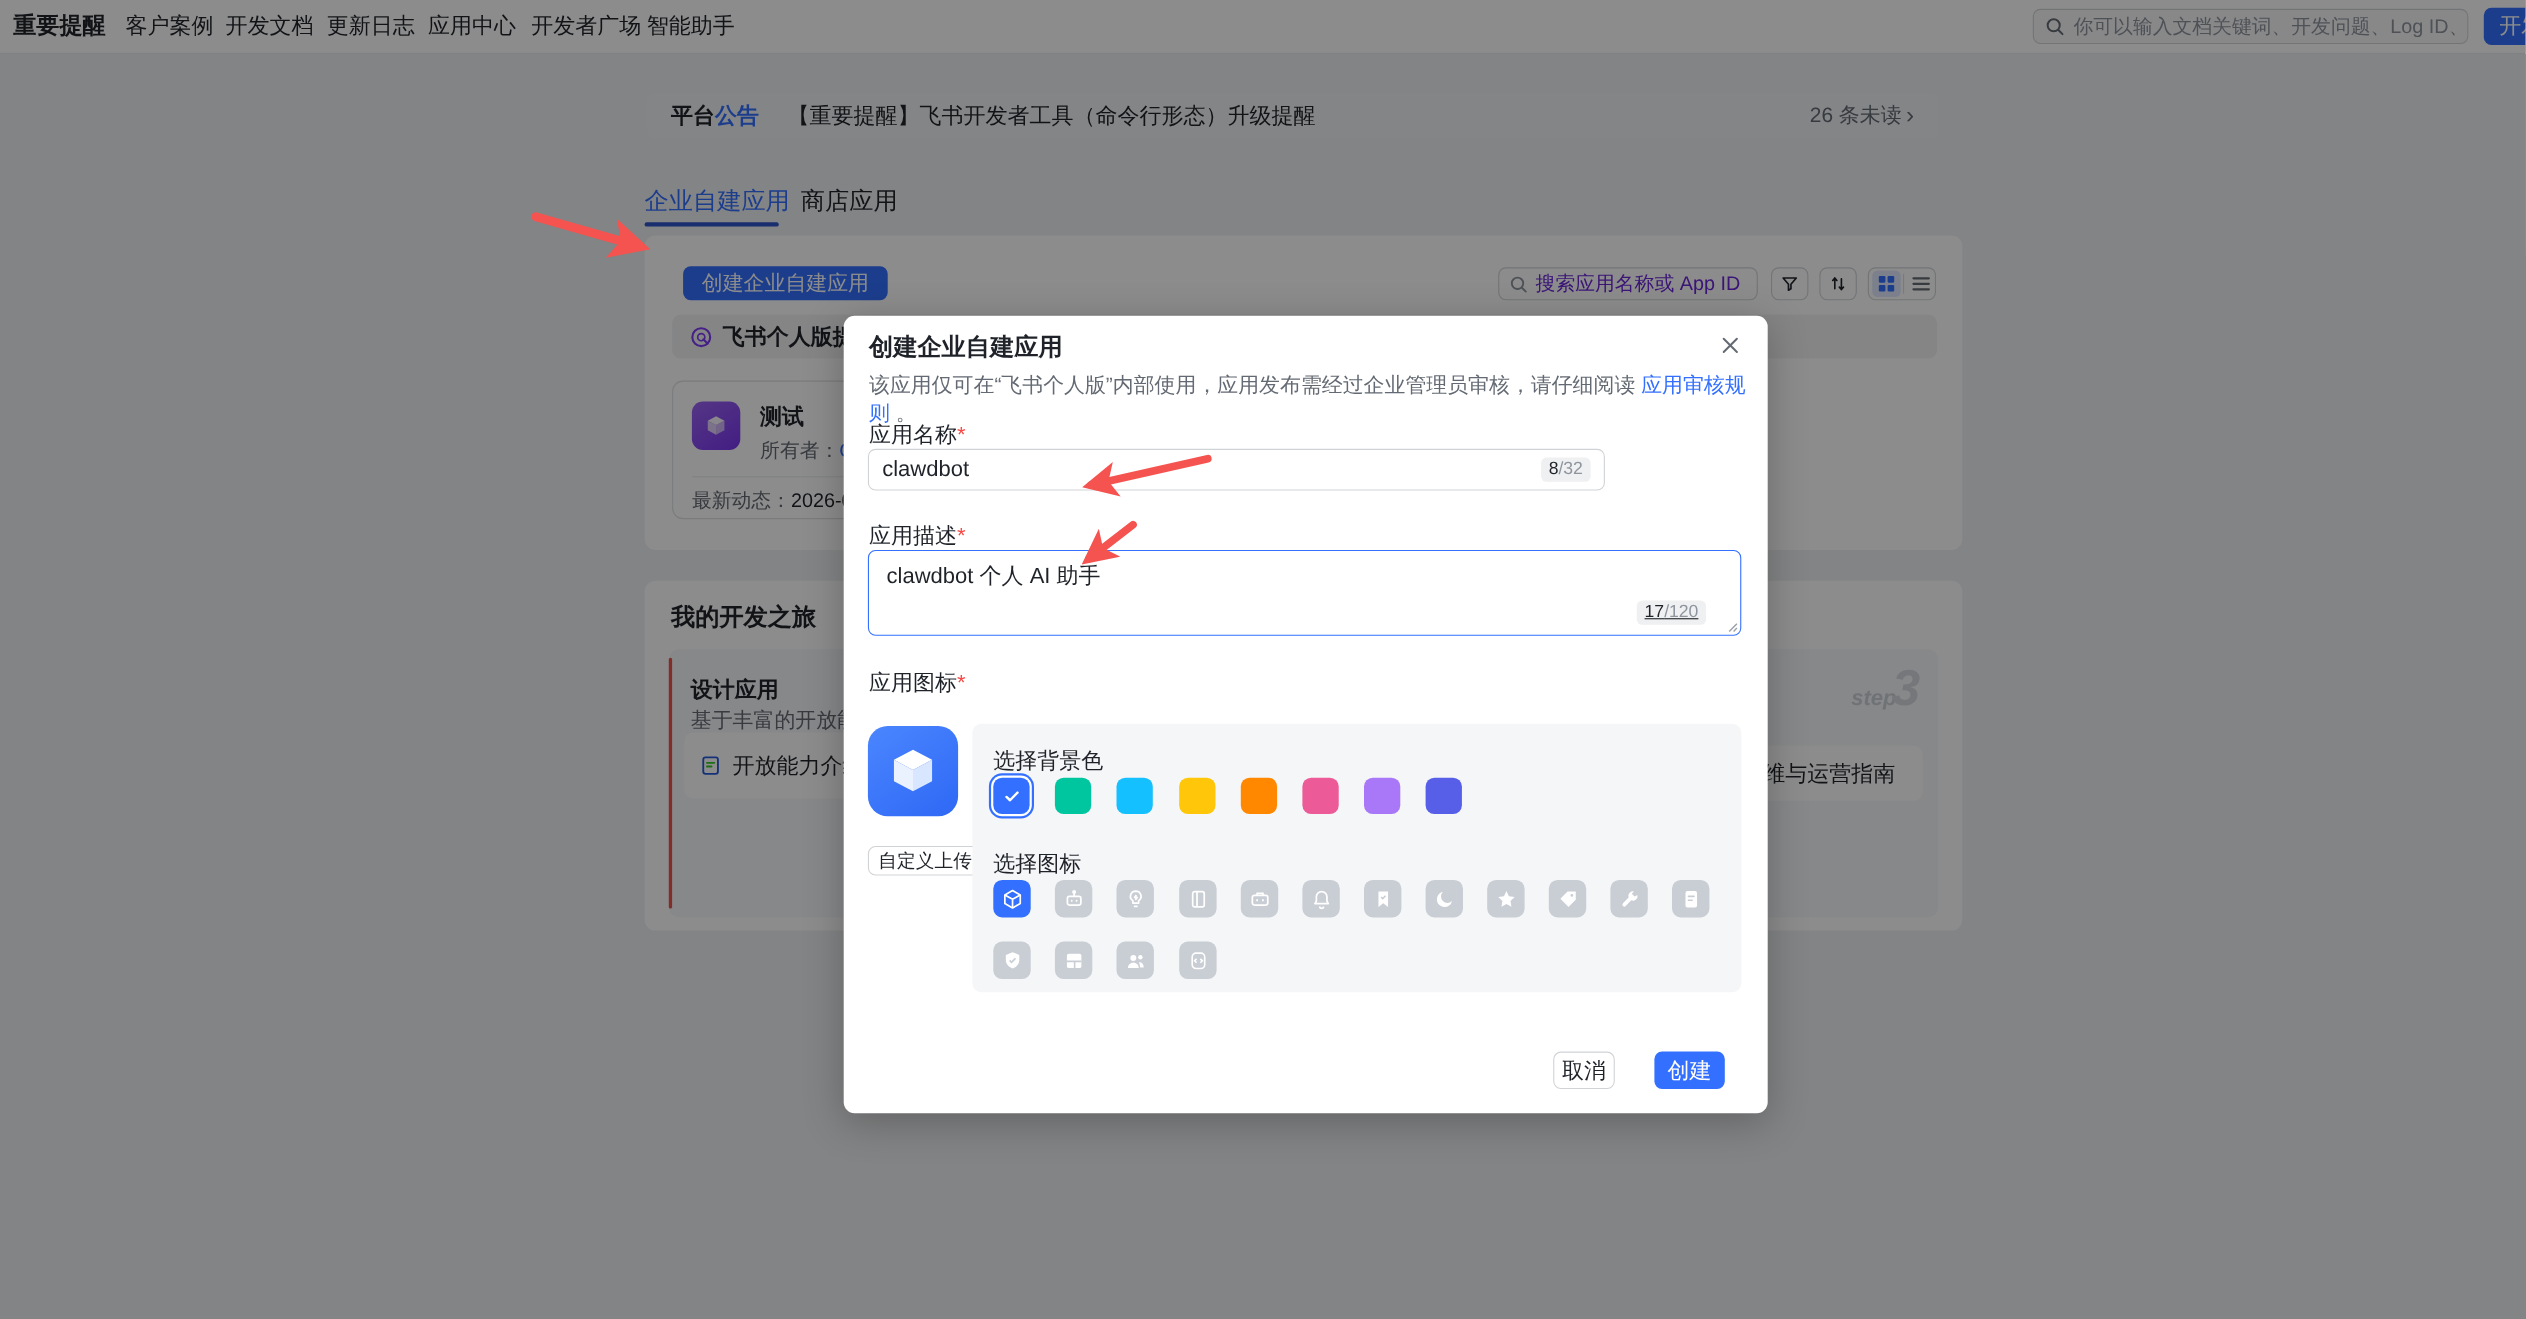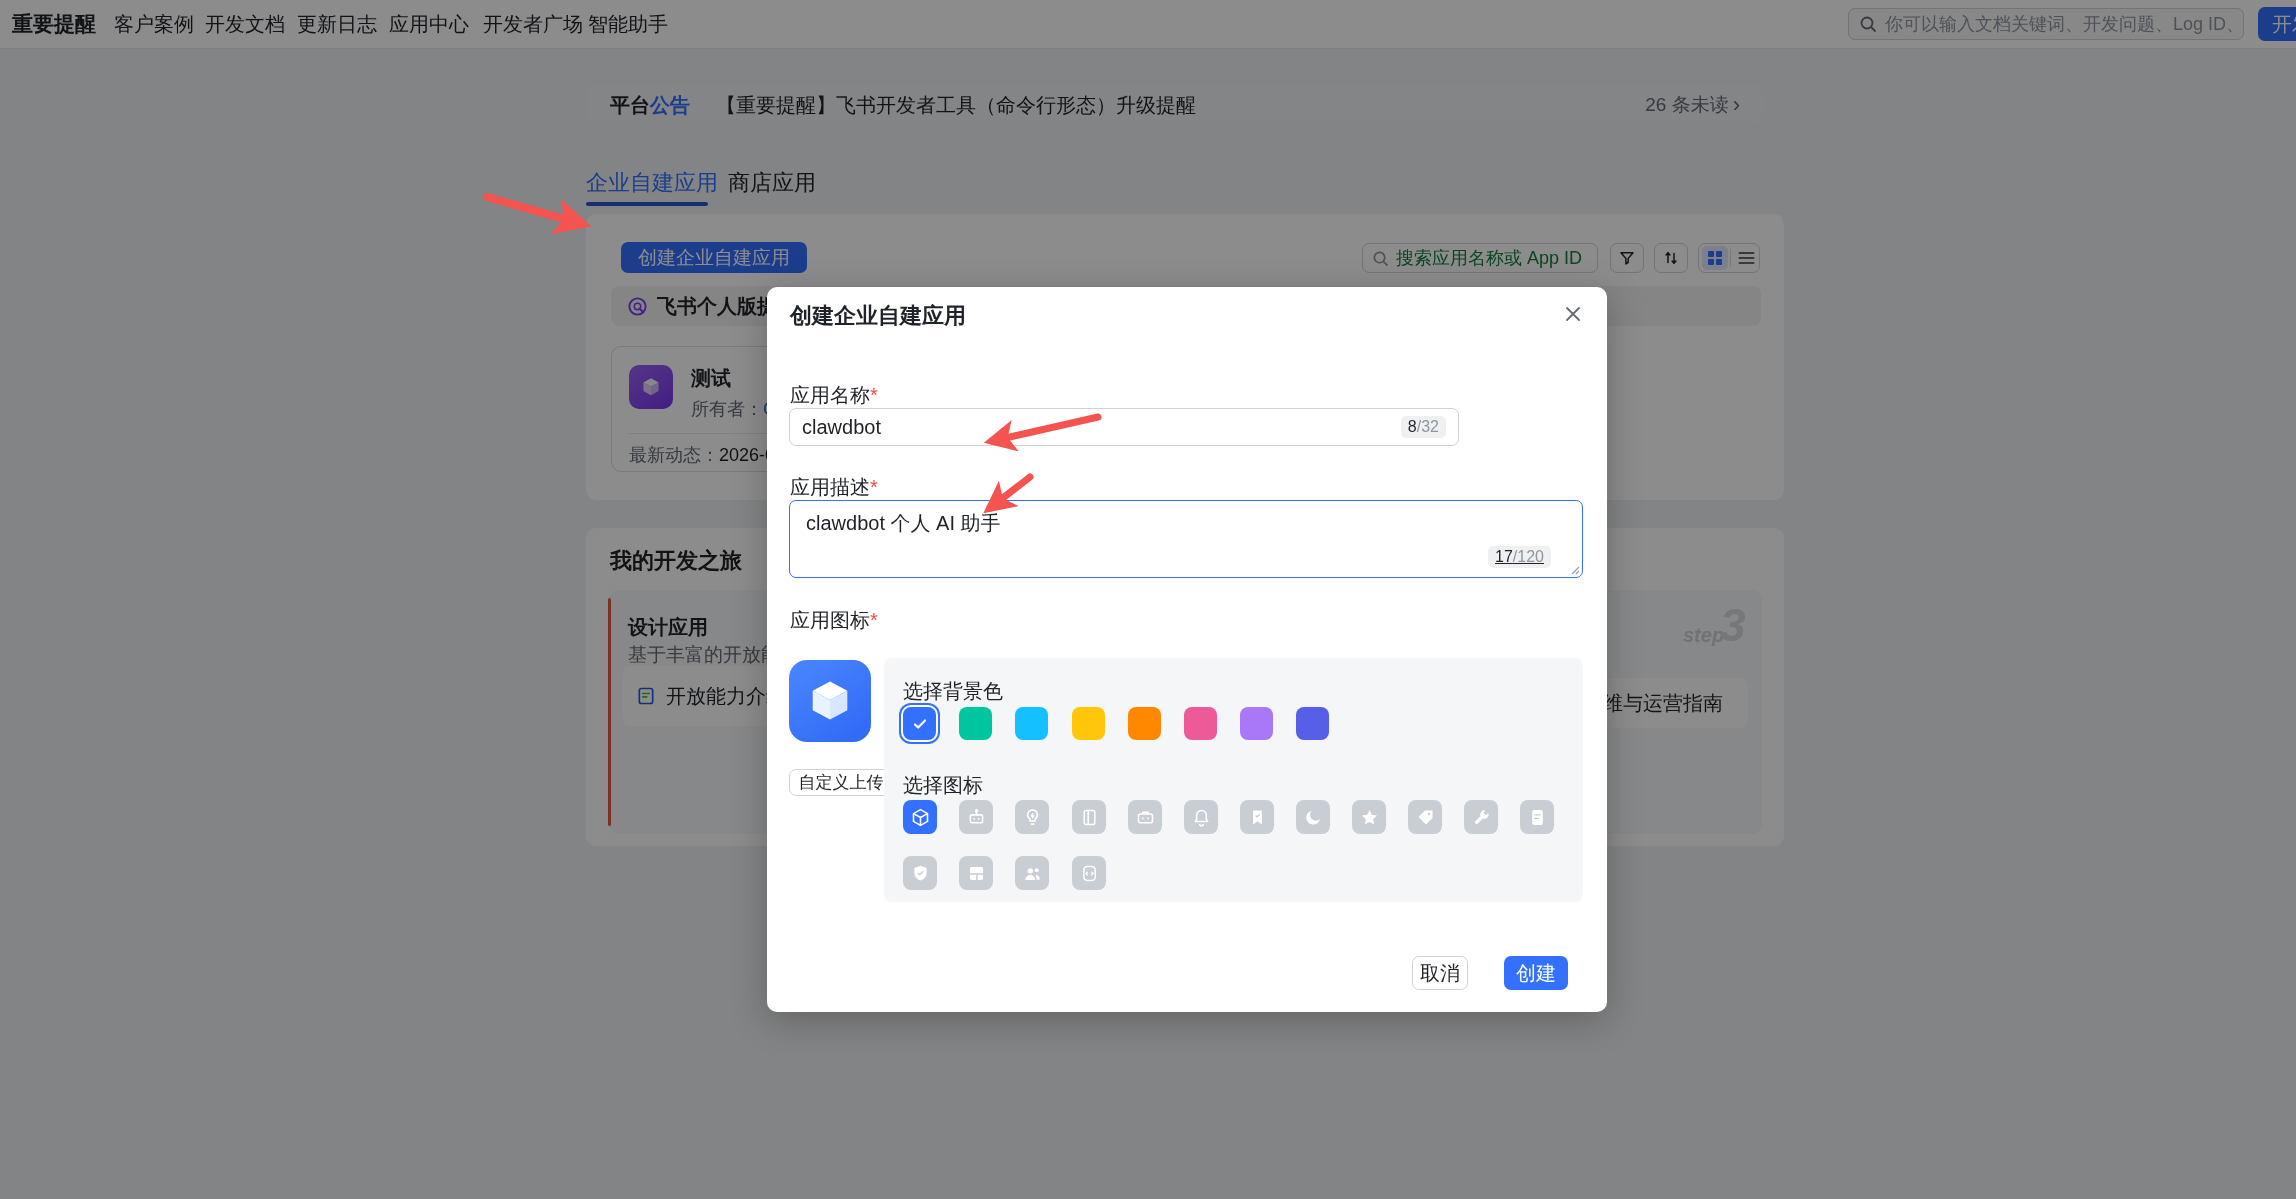--- a/index.html
+++ b/index.html
@@ -23,21 +23,21 @@
   
   .tab{top:168px;height:30px;font-size:22px;cursor:pointer;}
   .tab.active{color:#3370ff;}
   .tab.idle{color:#1f2329;}
   .tab-underline{left:586px;top:202px;width:122px;height:4px;background:#2f54c9;border-radius:2px;}
   
   .panel{background:#fff;border-radius:10px;}
   #apps-panel{left:586px;top:214px;width:1198px;height:286px;}
   .create-btn{left:621px;top:242px;width:146px;height:31px;background:#3370ff;color:#fff;font-size:19px;border-radius:7px;display:flex;align-items:center;justify-content:center;box-sizing:border-box;padding:0;width:auto;padding:0 17px;}
   .mini-search{left:1362px;top:243px;width:236px;height:30px;border:1.5px solid #cfd3d8;border-radius:7px;background:#fff;display:flex;align-items:center;gap:7px;padding:0 9px;box-sizing:border-box;}
-  .mini-search .ph{font-size:18px;color:#15803d;white-space:nowrap;}
+  .mini-search .ph{font-size:18px;color:#6d28d9;white-space:nowrap;}
   .tool-btn{top:243px;width:34px;height:30px;border:1.5px solid #cfd3d8;border-radius:7px;background:#fff;display:flex;align-items:center;justify-content:center;box-sizing:border-box;}
   .view-toggle{left:1698px;top:243px;width:62px;height:30px;border:1.5px solid #cfd3d8;border-radius:7px;background:#fff;display:flex;align-items:center;box-sizing:border-box;}
   .vt-grid{width:26px;height:24px;margin-left:3px;background:#e1eaff;border-radius:5px;display:flex;align-items:center;justify-content:center;}
   .vt-sep{width:1px;height:18px;background:#dcdee1;margin:0 2px;}
   .vt-list{width:26px;height:24px;display:flex;align-items:center;justify-content:center;}
   #notice{left:611px;top:286px;width:1150px;height:40px;background:#f2f3f5;border-radius:8px;display:flex;align-items:center;padding:0 16px;box-sizing:border-box;gap:9px;}
   #notice .t1{font-size:20px;font-weight:bold;color:#1f2329;}
   #notice .t2{font-size:20px;color:#1f2329;}
   
   #app-card{left:611px;top:346px;width:560px;height:126px;background:#fff;border:1px solid #dee0e3;border-radius:10px;box-sizing:border-box;}
@@ -232,20 +232,21 @@
 
   <div id="dim" class="abs"></div>
 
   <div id="modal" class="abs">
     <div class="abs title">创建企业自建应用</div>
     <div class="abs close">
       <svg width="20" height="20" viewBox="0 0 20 20">
           <path d="M4 4l12 12M16 4L4 16" stroke="#646a73" stroke-width="1.8" stroke-linecap="round"></path>
         </svg>
     </div>
+    <div class="abs subtitle"><span>该应用仅可在“飞书个人版”内部使用，应用发布需经过企业管理员审核，请仔细阅读 </span><a href="#">应用审核规则</a><span> 。</span></div>
 
     <div class="abs flabel" style="left:23px;top:95px;"><span>应用名称</span><span class="req">*</span></div>
     <div class="abs tinput" style="top:121px;height:38px;">
       <span class="val">clawdbot</span>
       <span class="cnt"><b style="font-weight:normal">8</b><span>/32</span></span>
     </div>
 
     <div class="abs flabel" style="left:23px;top:187px;"><span>应用描述</span><span class="req">*</span></div>
     <div id="descbox" class="abs">
       <span class="val">clawdbot 个人 AI 助手</span>

